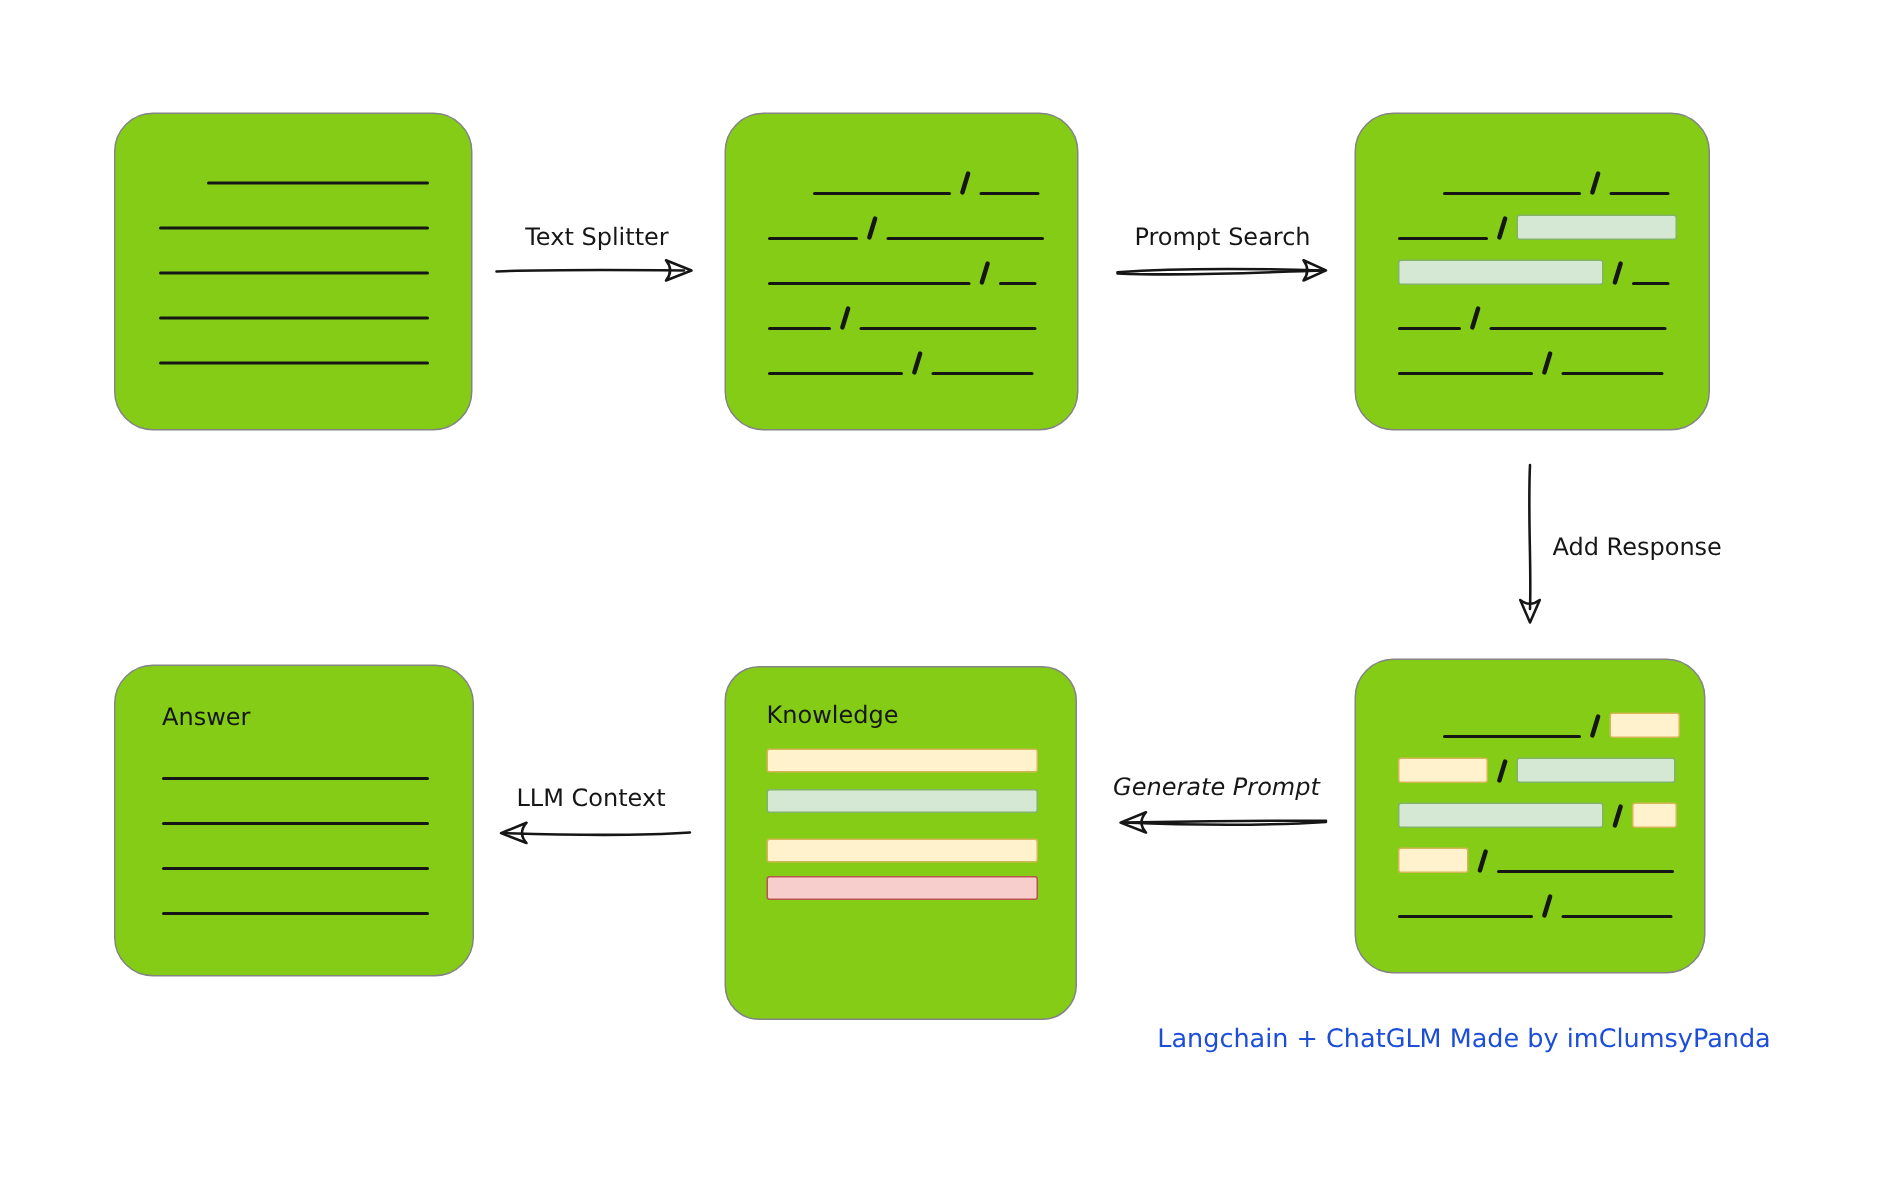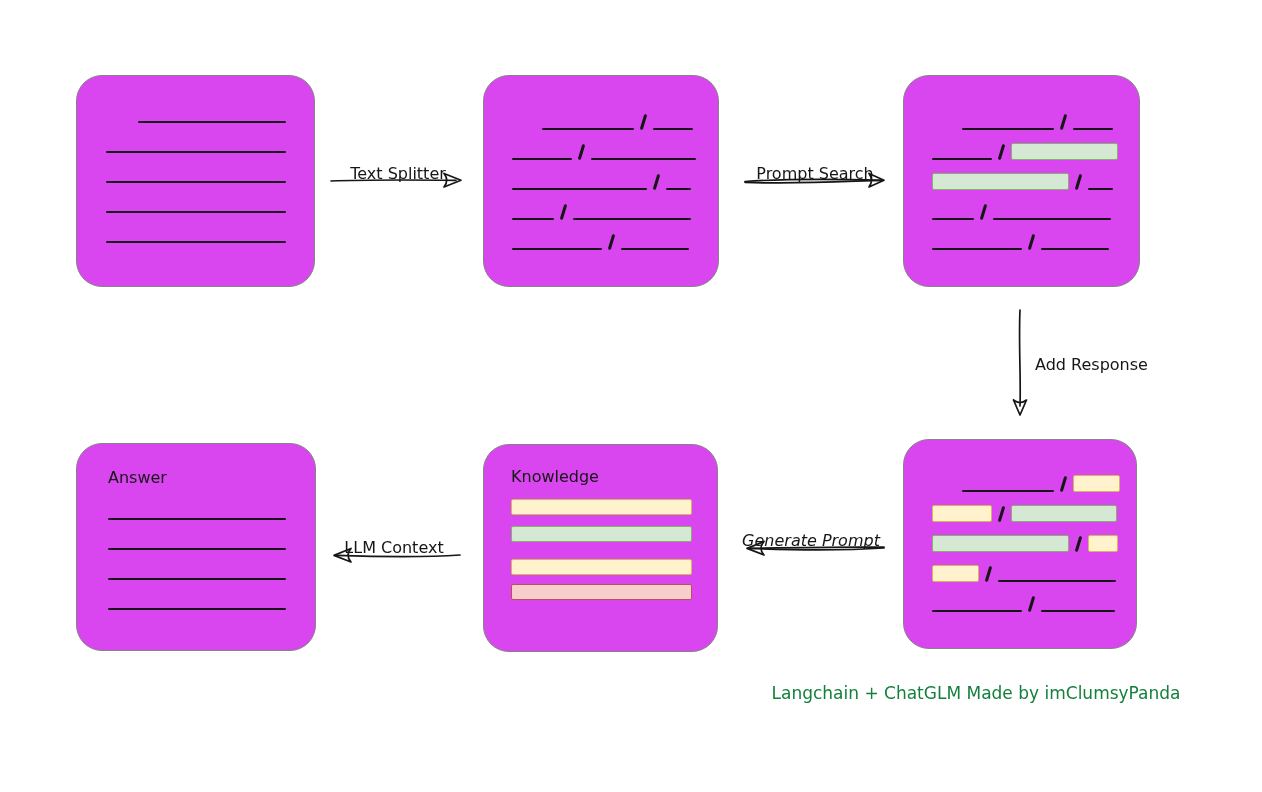--- a/index.html
+++ b/index.html
@@ -11,29 +11,29 @@
   }
   .canvas {
     position: relative;
     width: 1262px; height: 792px;
     background: #ffffff;
     overflow: hidden;
   }
   
   .node {
     position: absolute;
-    background: #d946ef;
+    background: #84cc16;
     border: 1px solid #848484;
     border-radius: 26px;
   }
   #node-document       { left:  76px; top:  75px; width: 239px; height: 212px; padding: 22px 0 0 29px; }
   #node-chunks         { left: 483px; top:  75px; width: 236px; height: 212px; padding: 29px 0 0 28px; }
   #node-vector-results { left: 903px; top:  75px; width: 237px; height: 212px; padding: 29px 0 0 28px; }
   #node-context        { left: 903px; top: 439px; width: 234px; height: 210px; padding: 27px 0 0 28px; }
-  #node-prompt         { left: 483px; top: 444px; width: 235px; height: 208px; padding: 22px 0 15px 27px; }
+  #node-prompt         { left: 483px; top: 444px; width: 235px; height: 236px; padding: 22px 0 15px 27px; border-radius: 23px; }
   #node-answer         { left:  76px; top: 443px; width: 240px; height: 208px; padding: 24px 0 0 31px; }
 
   
   .row {
     height: 30px;
     display: flex;
     align-items: flex-end;
     padding-bottom: 5px;
   }
   .seg { flex: 0 0 auto; }
@@ -88,39 +88,39 @@
     stroke-linecap: round;
     stroke-linejoin: round;
   }
   .arrow-label {
     position: absolute;
     font-size: 16px;
     line-height: 22px;
     white-space: nowrap;
     color: #161616;
   }
-  .center { text-align: center; margin-top: 16px; }
+  .center { text-align: center; }
   #ts-arrow { left: 328px; top: 170px; }
   #ts-label { left: 330px; top: 147px; width: 136px; }
   #vs-arrow { left: 742px; top: 170px; }
   #vs-label { left: 738px; top: 147px; width: 154px; }
   #ac-arrow { left: 1008px; top: 308px; }
   #ac-label { left: 1035px; top: 354px; }
   #gp-arrow { left: 735px; top: 538px; }
   #gp-label { left: 732px; top: 514px; width: 158px; font-style: italic; }
   #lr-arrow { left: 324px; top: 545px; }
   #lr-label { left: 324px; top: 521px; width: 140px; }
 
   .credit {
     position: absolute;
     left: 720px; top: 683px; width: 512px;
     font-size: 17px;
     text-align: center;
     white-space: nowrap;
-    color: #15803d;
+    color: #1d4ed8;
   }
 </style>
 </head>
 <body>
 
 <div class="canvas">
 
   <div class="node" id="node-document">
       <div class="row">
         <div class="seg seg-line" style="width: 148px; margin-left: 32px;"></div>

